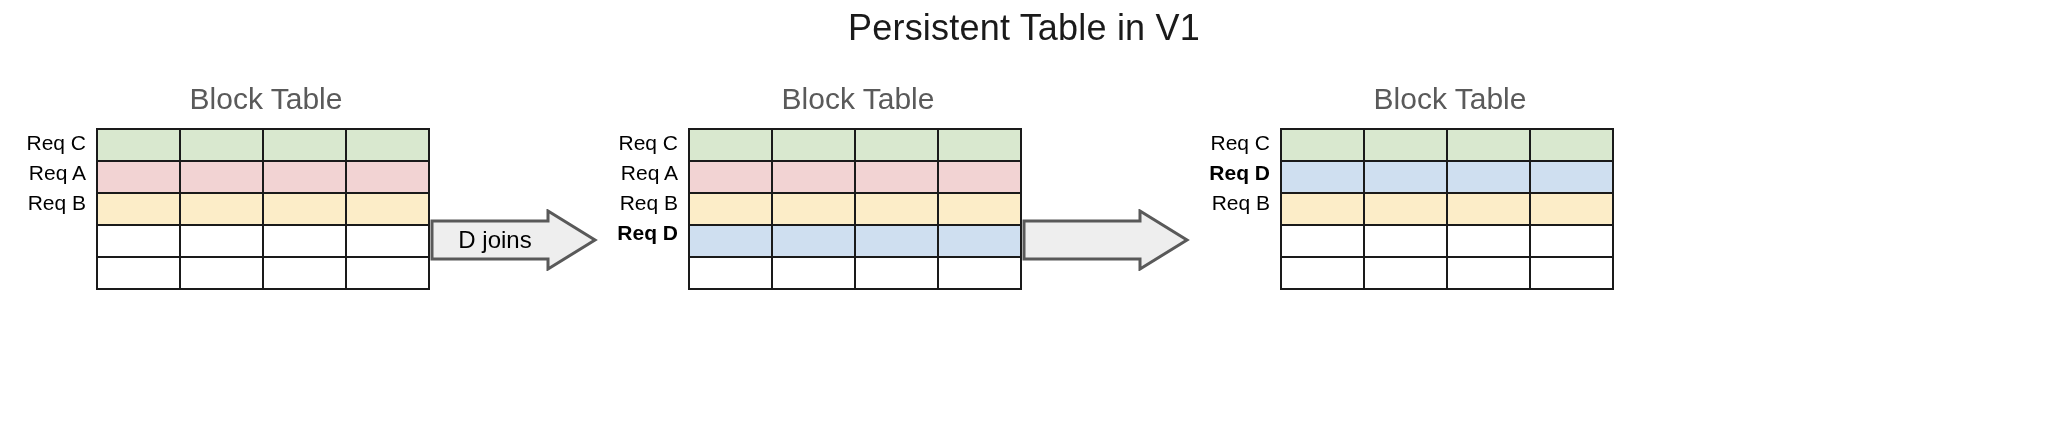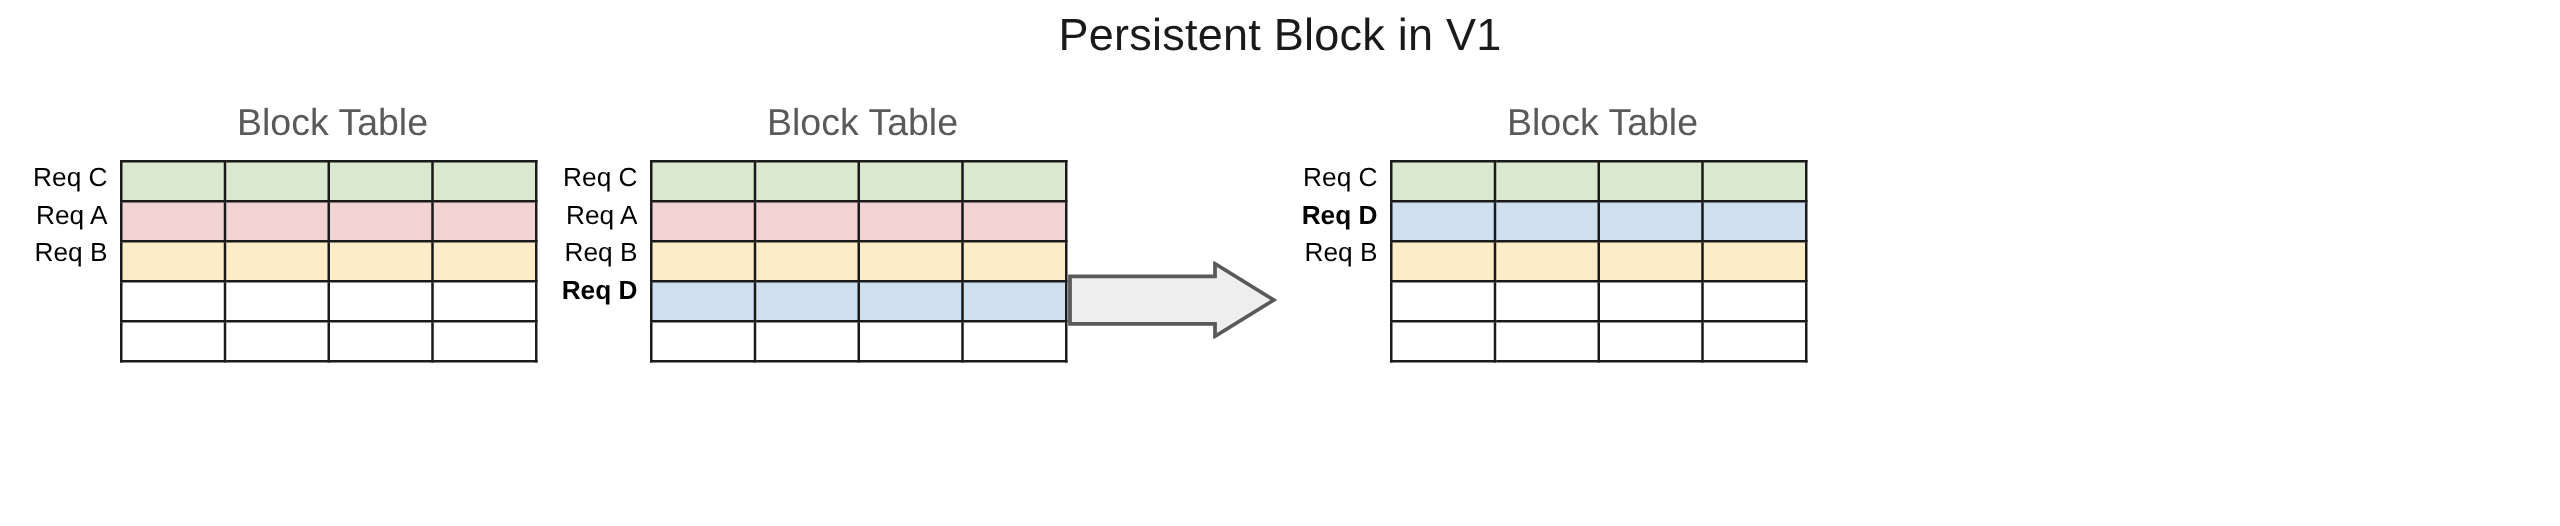--- a/index.html
+++ b/index.html
@@ -141,21 +141,21 @@
     pointer-events: none;
   }
 
   .spacer-left  { width: 6px; }
 </style>
 </head>
 <body>
 
 <div id="figure">
 
-  <div id="figure-title">Persistent Block in V1</div>
+  <div id="figure-title">Persistent Table in V1</div>
 
   <div id="stage">
       <div class="spacer-left"></div>
       <div class="panel">
         <div class="panel-title">Block Table</div>
         <div class="panel-body">
           <div class="row-labels">
             <div class="row-label">Req C</div>
             <div class="row-label">Req A</div>
             <div class="row-label">Req B</div>
@@ -191,20 +191,28 @@
               <tr>
                 <td style="background: rgb(255, 255, 255); border-color: rgb(26, 26, 26);"></td>
                 <td style="background: rgb(255, 255, 255); border-color: rgb(26, 26, 26);"></td>
                 <td style="background: rgb(255, 255, 255); border-color: rgb(26, 26, 26);"></td>
                 <td style="background: rgb(255, 255, 255); border-color: rgb(26, 26, 26);"></td>
               </tr>
             </tbody>
           </table>
         </div>
       </div>
+      <div class="arrow-wrap">
+        <div class="arrow">
+          <svg width="168" height="62" viewBox="0 0 168 62">
+            <polygon points="2,12 118,12 118,2 165,31 118,60 118,50 2,50" fill="#eeeeee" stroke="#595959" stroke-width="3" stroke-linejoin="miter"></polygon>
+          </svg>
+          <div class="arrow-label">D joins</div>
+        </div>
+      </div>
       <div class="panel">
         <div class="panel-title">Block Table</div>
         <div class="panel-body">
           <div class="row-labels">
             <div class="row-label">Req C</div>
             <div class="row-label">Req A</div>
             <div class="row-label">Req B</div>
             <div class="row-label bold">Req D</div>
             <div class="row-label empty"></div>
           </div>

